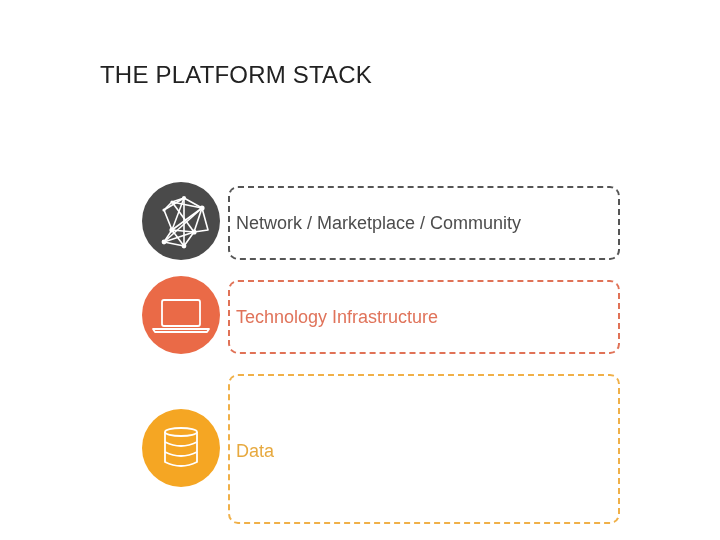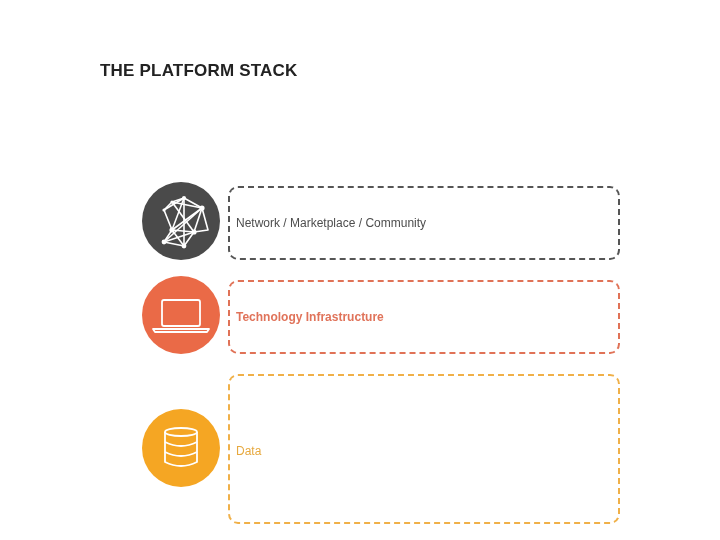--- a/index.html
+++ b/index.html
@@ -11,22 +11,22 @@
       width: 720px;
       height: 540px;
       position: relative;
       overflow: hidden;
       font-family: "Liberation Sans", sans-serif;
     }
     .title {
       position: absolute;
       left: 100px;
       top: 61px;
-      font-size: 17px;
-      font-weight: bold;
+      font-size: 24px;
+      font-weight: normal;
       color: #222222;
       letter-spacing: 0.2px;
       margin: 0;
     }
     .circle {
       position: absolute;
       width: 78px;
       height: 78px;
       border-radius: 50%;
       left: 142px;
@@ -47,26 +47,26 @@
       left: 228px;
       width: 392px;
       border-radius: 10px;
       border-width: 2px;
       border-style: dashed;
       box-sizing: border-box;
       display: flex;
       align-items: center;
     }
     .b-network { top: 186px; height: 74px; border-color: #555555; }
-    .b-tech { top: 280px; height: 74px; border-color: #e07257; font-weight: bold; }
+    .b-tech { top: 280px; height: 74px; border-color: #e07257; }
     .b-data { top: 374px; height: 150px; border-color: #f0b048; }
 
     .label {
       margin-left: 6px;
-      font-size: 12px;
+      font-size: 18px;
       line-height: 1;
     }
     .l-network { color: #4d4d4d; margin-top: 0px; }
     .l-tech { color: #e0735a; margin-top: 0px; }
     .l-data { color: #e7a93f; margin-top: 4px; }
   </style>
 </head>
 <body>
 
 <h1 class="title">THE PLATFORM STACK</h1>

